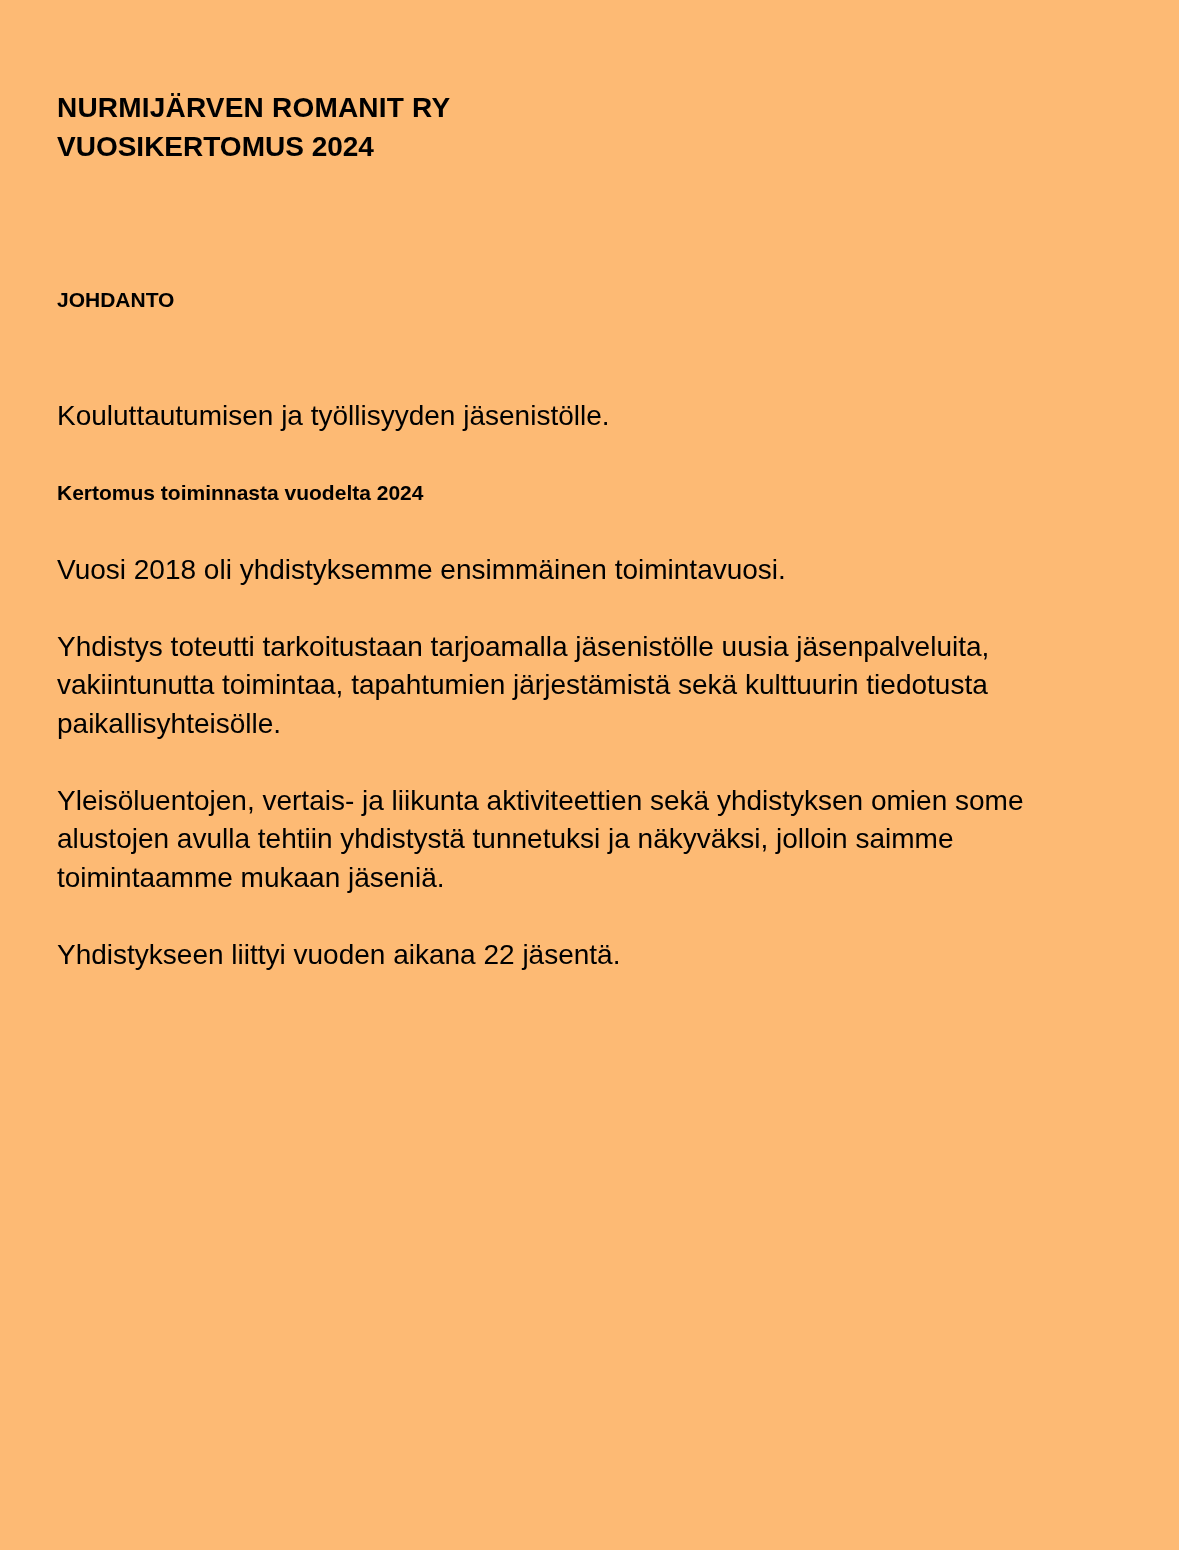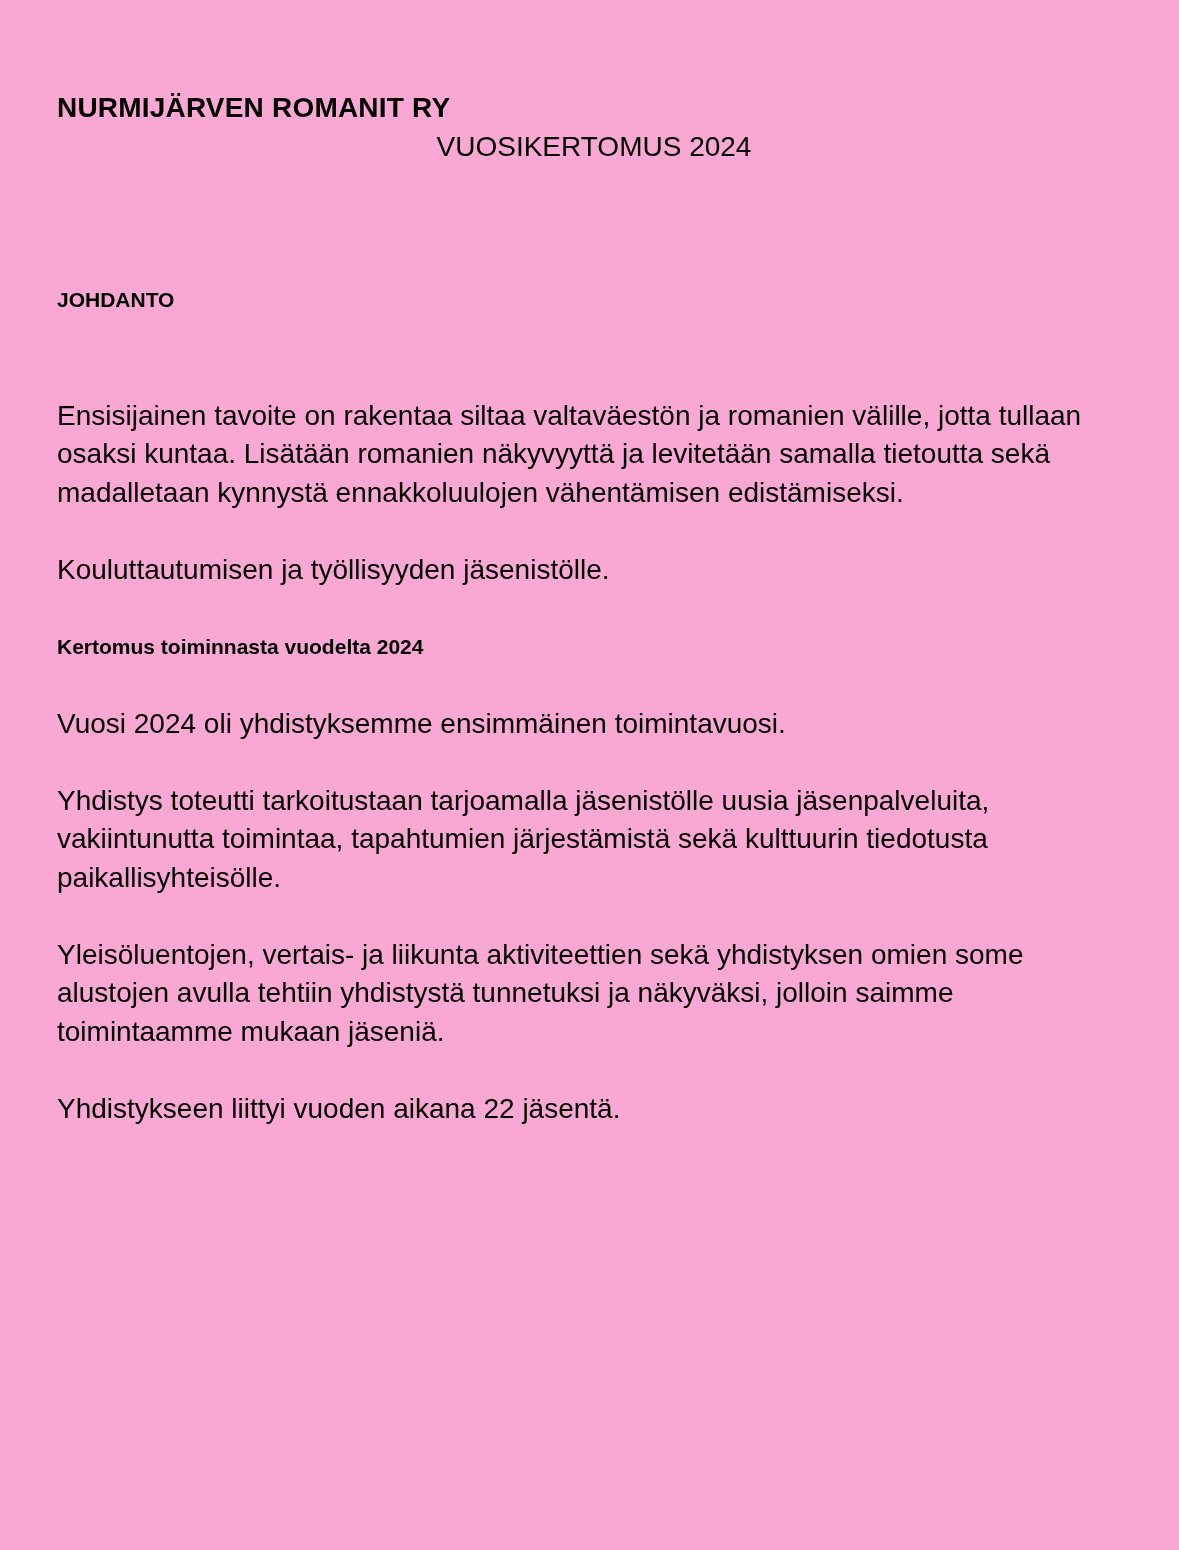--- a/index.html
+++ b/index.html
@@ -4,37 +4,36 @@
 <style>
   * { margin: 0; padding: 0; box-sizing: border-box; }
   html, body {
     background: #ffffff;
   }
   .page {
     position: relative;
     width: 1179px;
     height: 1550px;
     margin: 0 auto;
-    background: #f9a8d4;
+    background: #fdba74;
     color: #000000;
     font-family: "Liberation Sans", sans-serif;
     font-size: 28px;
     line-height: 38.5px;
     padding: 89px 48px 0 57px;
     overflow: hidden;
   }
   .doc-title {
     font-size: 28px;
     line-height: 38.5px;
     font-weight: bold;
     letter-spacing: 0.2px;
   }
   .doc-subtitle {
-    font-weight: normal;
-    text-align: center;
+    font-weight: bold;
   }
   .section-heading {
     font-size: 21px;
     line-height: 38.5px;
     font-weight: bold;
   }
   .heading-johdanto {
     margin-top: 115px;
   }
   .heading-kertomus {
@@ -56,32 +55,29 @@
 <div class="page">
 
   <h1 class="doc-title">NURMIJÄRVEN ROMANIT RY</h1>
 
   <div class="doc-subtitle">VUOSIKERTOMUS 2024</div>
 
   <section>
     <h2 class="section-heading heading-johdanto">JOHDANTO</h2>
 
     <div class="para-block gap-after-heading">
-      <p class="para">Ensisijainen tavoite on rakentaa siltaa valtaväestön ja romanien välille, jotta tullaan
-osaksi kuntaa. Lisätään romanien näkyvyyttä ja levitetään samalla tietoutta sekä
-madalletaan kynnystä ennakkoluulojen vähentämisen edistämiseksi.</p>
       <p class="para">Kouluttautumisen ja työllisyyden jäsenistölle.</p>
     </div>
   </section>
 
   <section>
     <h2 class="section-heading heading-kertomus">Kertomus toiminnasta vuodelta 2024</h2>
 
     <div class="para-block">
-      <p class="para">Vuosi 2024 oli yhdistyksemme ensimmäinen toimintavuosi.</p>
+      <p class="para">Vuosi 2018 oli yhdistyksemme ensimmäinen toimintavuosi.</p>
       <p class="para">Yhdistys toteutti tarkoitustaan tarjoamalla jäsenistölle uusia jäsenpalveluita,
 vakiintunutta toimintaa, tapahtumien järjestämistä sekä kulttuurin tiedotusta
 paikallisyhteisölle.</p>
       <p class="para">Yleisöluentojen, vertais- ja liikunta aktiviteettien sekä yhdistyksen omien some
 alustojen avulla tehtiin yhdistystä tunnetuksi ja näkyväksi, jolloin saimme
 toimintaamme mukaan jäseniä.</p>
       <p class="para">Yhdistykseen liittyi vuoden aikana 22 jäsentä.</p>
     </div>
 
     <div class="para-block gap-blank-line">

